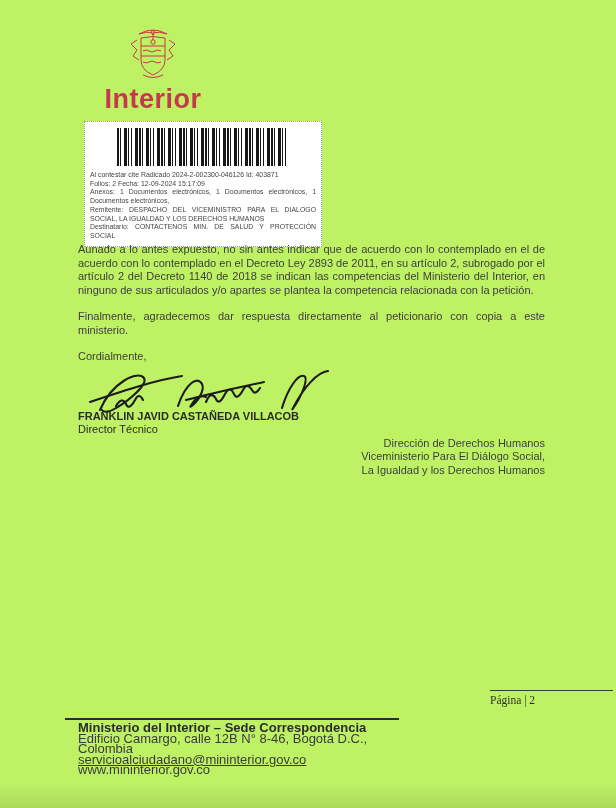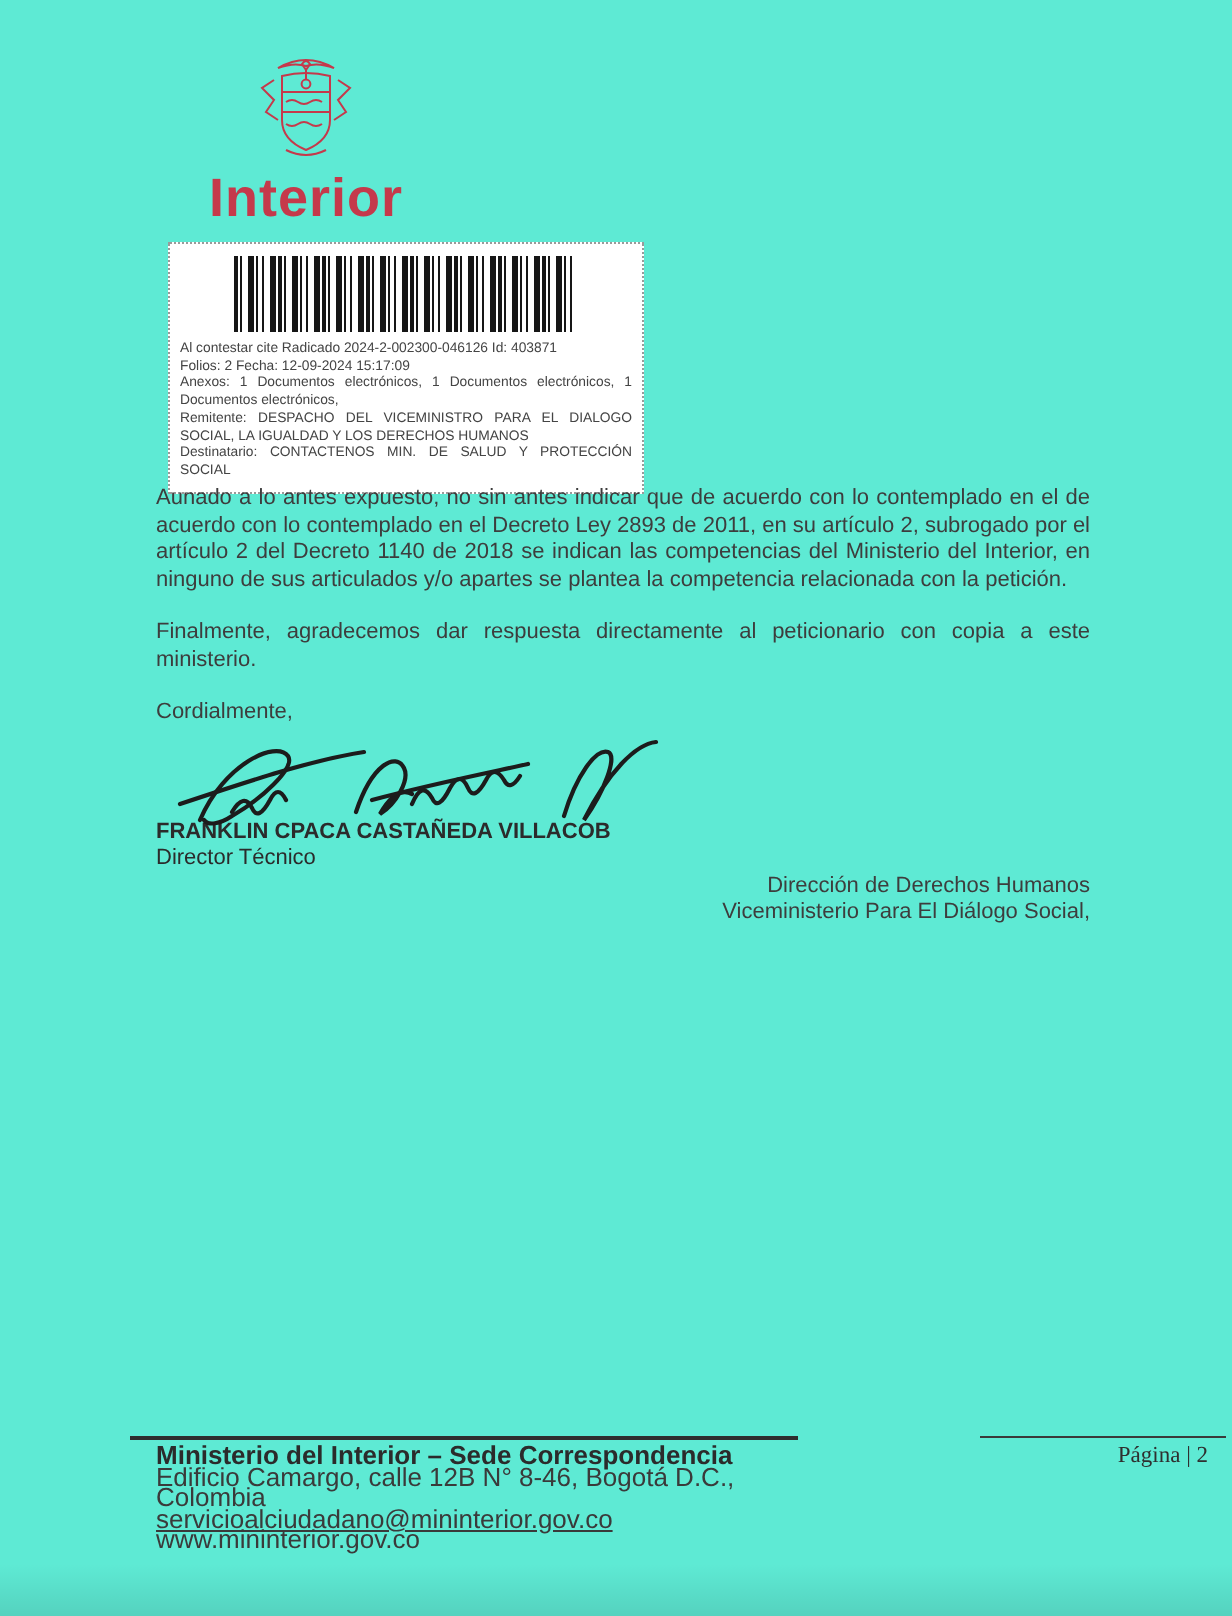--- a/index.html
+++ b/index.html
@@ -2,21 +2,21 @@
 <html><head>
 <meta charset="utf-8">
 <style>
   html,body{margin:0;padding:0;}
   body{
     width:616px;height:808px;position:relative;overflow:hidden;
     background:#ffffff;
     font-family:"Liberation Sans","DejaVu Sans",sans-serif;
     color:#3d3d3d;
   }
-  .page{position:absolute;inset:0;background:#5eead4;}
+  .page{position:absolute;inset:0;background:#bef264;}
   .page-bottom-shade{
     position:absolute;left:0;right:0;bottom:0;height:26px;
     background:linear-gradient(to bottom,rgba(255,255,255,0),rgba(0,0,0,0.10));
   }
 
   
   .logo{position:absolute;left:88px;top:26px;width:130px;}
   .crest{display:block;margin:0 auto;width:48px;height:56px;}
   .brand{
     font-size:27px;font-weight:bold;letter-spacing:0.5px;
@@ -78,25 +78,25 @@
   
   .footer-left{
     position:absolute;left:65px;top:718px;width:334px;
     border-top:2px solid #2e2e2e;
     padding:3px 0 0 13px;box-sizing:border-box;
     font-size:13px;line-height:10.6px;color:#3a3a3a;
   }
   .footer-left .org{font-weight:bold;color:#2b2b2b;}
   .footer-left a{color:#3a3a3a;text-decoration:underline;cursor:pointer;}
   .footer-right{
-    position:absolute;left:490px;top:718px;width:123px;
+    position:absolute;left:490px;top:690px;width:123px;
     border-top:1.5px solid #3a3a3a;
     padding:3px 9px 0 0;box-sizing:border-box;
     font-family:"Liberation Serif","DejaVu Serif",serif;
-    font-size:11.5px;color:#2f2f2f;text-align:right;
+    font-size:11.5px;color:#2f2f2f;text-align:left;
   }
 </style>
 </head>
 <body>
 
 <div class="page">
 
   <div class="logo">
     <svg class="crest" viewBox="0 0 48 56" fill="none" stroke="#c5394b" stroke-width="1">
 
@@ -144,24 +144,25 @@
       <svg class="sig-svg" width="250" height="56" viewBox="0 0 250 56" fill="none" stroke="#1c1c1c" stroke-width="2.1" stroke-linecap="round">
         <path d="M14 44 C 26 16, 52 4, 58 12 C 62 18, 44 34, 30 42 C 24 46, 18 47, 16 44"></path>
         <path d="M4 36 C 40 24, 70 14, 96 10"></path>
         <path d="M30 40 q 6 -10 10 -2 q 3 7 9 -4 q 4 -8 8 0"></path>
         <path d="M92 40 C 100 16, 112 10, 116 18 C 119 24, 112 36, 104 41 q 8 -14 16 -10"></path>
         <path d="M120 36 q 5 -12 10 -3 q 3 7 9 -5 q 5 -9 9 0 q 3 7 9 -4 q 4 -8 9 0 q 3 6 8 -2"></path>
         <path d="M100 34 C 130 26, 160 20, 178 16"></path>
         <path d="M196 42 C 202 22, 212 8, 218 10 C 223 12, 216 30, 206 44 C 218 20, 232 6, 242 5"></path>
       </svg>
     </div>
-    <div class="signer-name">FRANKLIN CPACA CASTAÑEDA VILLACOB</div>
+    <div class="signer-name">FRANKLIN JAVID CASTAÑEDA VILLACOB</div>
     <div class="signer-title">Director Técnico</div>
     <div class="signer-org">Dirección de Derechos Humanos</div>
     <div class="signer-org">Viceministerio Para El Diálogo Social,</div>
+    <div class="signer-org">La Igualdad y los Derechos Humanos</div>
   </div>
 
 
   <div class="footer-left">
     <div class="org">Ministerio del Interior – Sede Correspondencia</div>
     <div>Edificio Camargo, calle 12B N° 8-46, Bogotá D.C., Colombia</div>
     <div><a>servicioalciudadano@mininterior.gov.co</a></div>
     <div>www.mininterior.gov.co</div>
   </div>
   <div class="footer-right">Página | 2</div>

